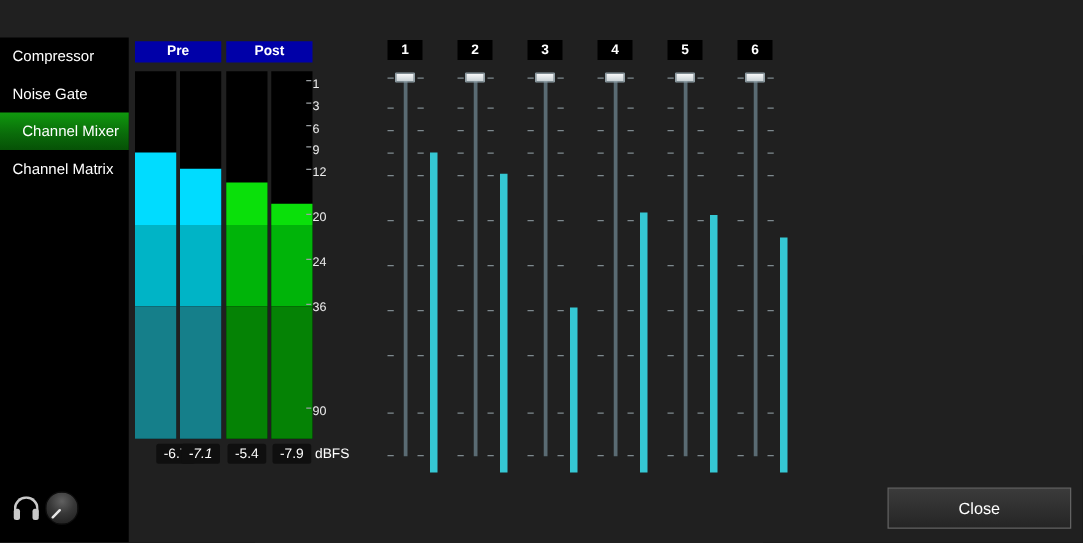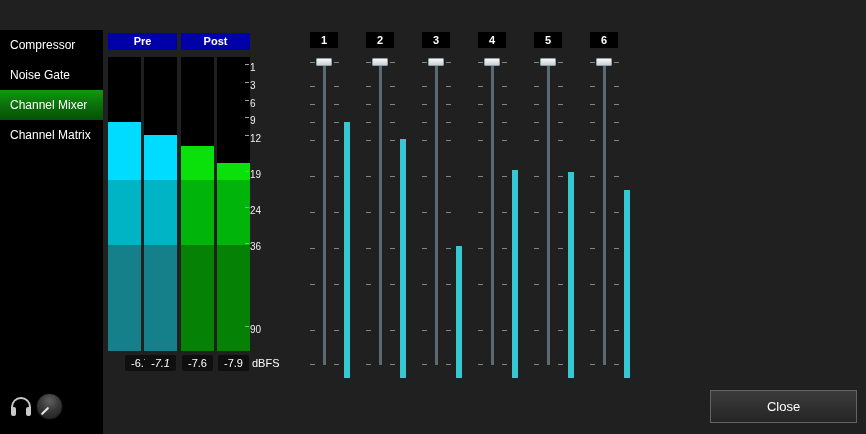--- a/index.html
+++ b/index.html
@@ -16,21 +16,21 @@
   .win-title { position:absolute; left:32px; top:0; height:30px; line-height:30px; color:#fff; font-size:13px; }
   .tb-btn { position:absolute; top:0; width:46px; height:30px; display:flex; align-items:center; justify-content:center;
             color:#fff; cursor:pointer; }
   .tb-btn.min { left:725px; }
   .tb-btn.cls { right:0; font-size:17px; line-height:1; font-weight:400; }
   .glyph-min { width:11px; height:1px; background:#fff; display:block; }
 
   
   .sidebar { position:absolute; left:0; top:30px; width:103px; height:404px; background:#000; }
   .side-item { height:30px; line-height:30px; padding-left:10px; color:#fff; font-size:12px; cursor:pointer; white-space:nowrap; }
-  .side-item.selected { background:linear-gradient(180deg,#10990e 0%, #0a6d0a 55%, #065106 100%); }
+  .side-item.selected { background:linear-gradient(180deg,#10990e 0%, #0a6d0a 55%, #065106 100%);text-align:center; }
 
   
   .group-label { position:absolute; top:33px; width:69px; height:17px; background:#0000a8; color:#fff;
                  font-size:11px; font-weight:bold; text-align:center; line-height:17px; }
   .meter-col { position:absolute; top:57px; width:33px; height:294px; background:#000; }
   .meter-seg { position:absolute; left:0; width:100%; }
   .readout { position:absolute; top:355px; width:31px; height:16px; background:#0f0f0f; border-radius:2px;
              color:#fff; font-size:11px; text-align:center; line-height:16px; }
   .dbfs { position:absolute; left:252px; top:355px; height:16px; line-height:16px; color:#fff; font-size:11px; }
 
@@ -100,21 +100,21 @@
       <div class="meter-seg" style="top: 123px; height: 65px; background: rgb(0, 180, 198);"></div>
       <div class="meter-seg" style="top: 188px; height: 106px; background: rgb(21, 127, 138);"></div>
     </div>
     <div class="readout" style="left: 145px; position: absolute; font-style: italic;">-7.1</div>
     <div class="group-label" style="left: 181px; position: absolute;">Post</div>
     <div class="meter-col" style="left: 181px; position: absolute;">
       <div class="meter-seg" style="top: 89px; height: 34px; background: rgb(10, 224, 10);"></div>
       <div class="meter-seg" style="top: 123px; height: 65px; background: rgb(0, 180, 9);"></div>
       <div class="meter-seg" style="top: 188px; height: 106px; background: rgb(5, 130, 5);"></div>
     </div>
-    <div class="readout" style="left: 182px; position: absolute;">-7.6</div>
+    <div class="readout" style="left: 182px; position: absolute;">-5.4</div>
     <div class="meter-col" style="left: 217px; position: absolute;">
       <div class="meter-seg" style="top: 106px; height: 17px; background: rgb(10, 224, 10);"></div>
       <div class="meter-seg" style="top: 123px; height: 65px; background: rgb(0, 180, 9);"></div>
       <div class="meter-seg" style="top: 188px; height: 106px; background: rgb(5, 130, 5);"></div>
     </div>
     <div class="readout" style="left: 218px; position: absolute;">-7.9</div>
     <div class="scale-item" style="top: 61px; position: absolute;">
       <span class="scale-tick"></span>
       <span>1</span>
     </div>
@@ -129,21 +129,21 @@
     <div class="scale-item" style="top: 114px; position: absolute;">
       <span class="scale-tick"></span>
       <span>9</span>
     </div>
     <div class="scale-item" style="top: 132px; position: absolute;">
       <span class="scale-tick"></span>
       <span>12</span>
     </div>
     <div class="scale-item" style="top: 168px; position: absolute;">
       <span class="scale-tick"></span>
-      <span>19</span>
+      <span>20</span>
     </div>
     <div class="scale-item" style="top: 204px; position: absolute;">
       <span class="scale-tick"></span>
       <span>24</span>
     </div>
     <div class="scale-item" style="top: 240px; position: absolute;">
       <span class="scale-tick"></span>
       <span>36</span>
     </div>
     <div class="scale-item" style="top: 323px; position: absolute;">

